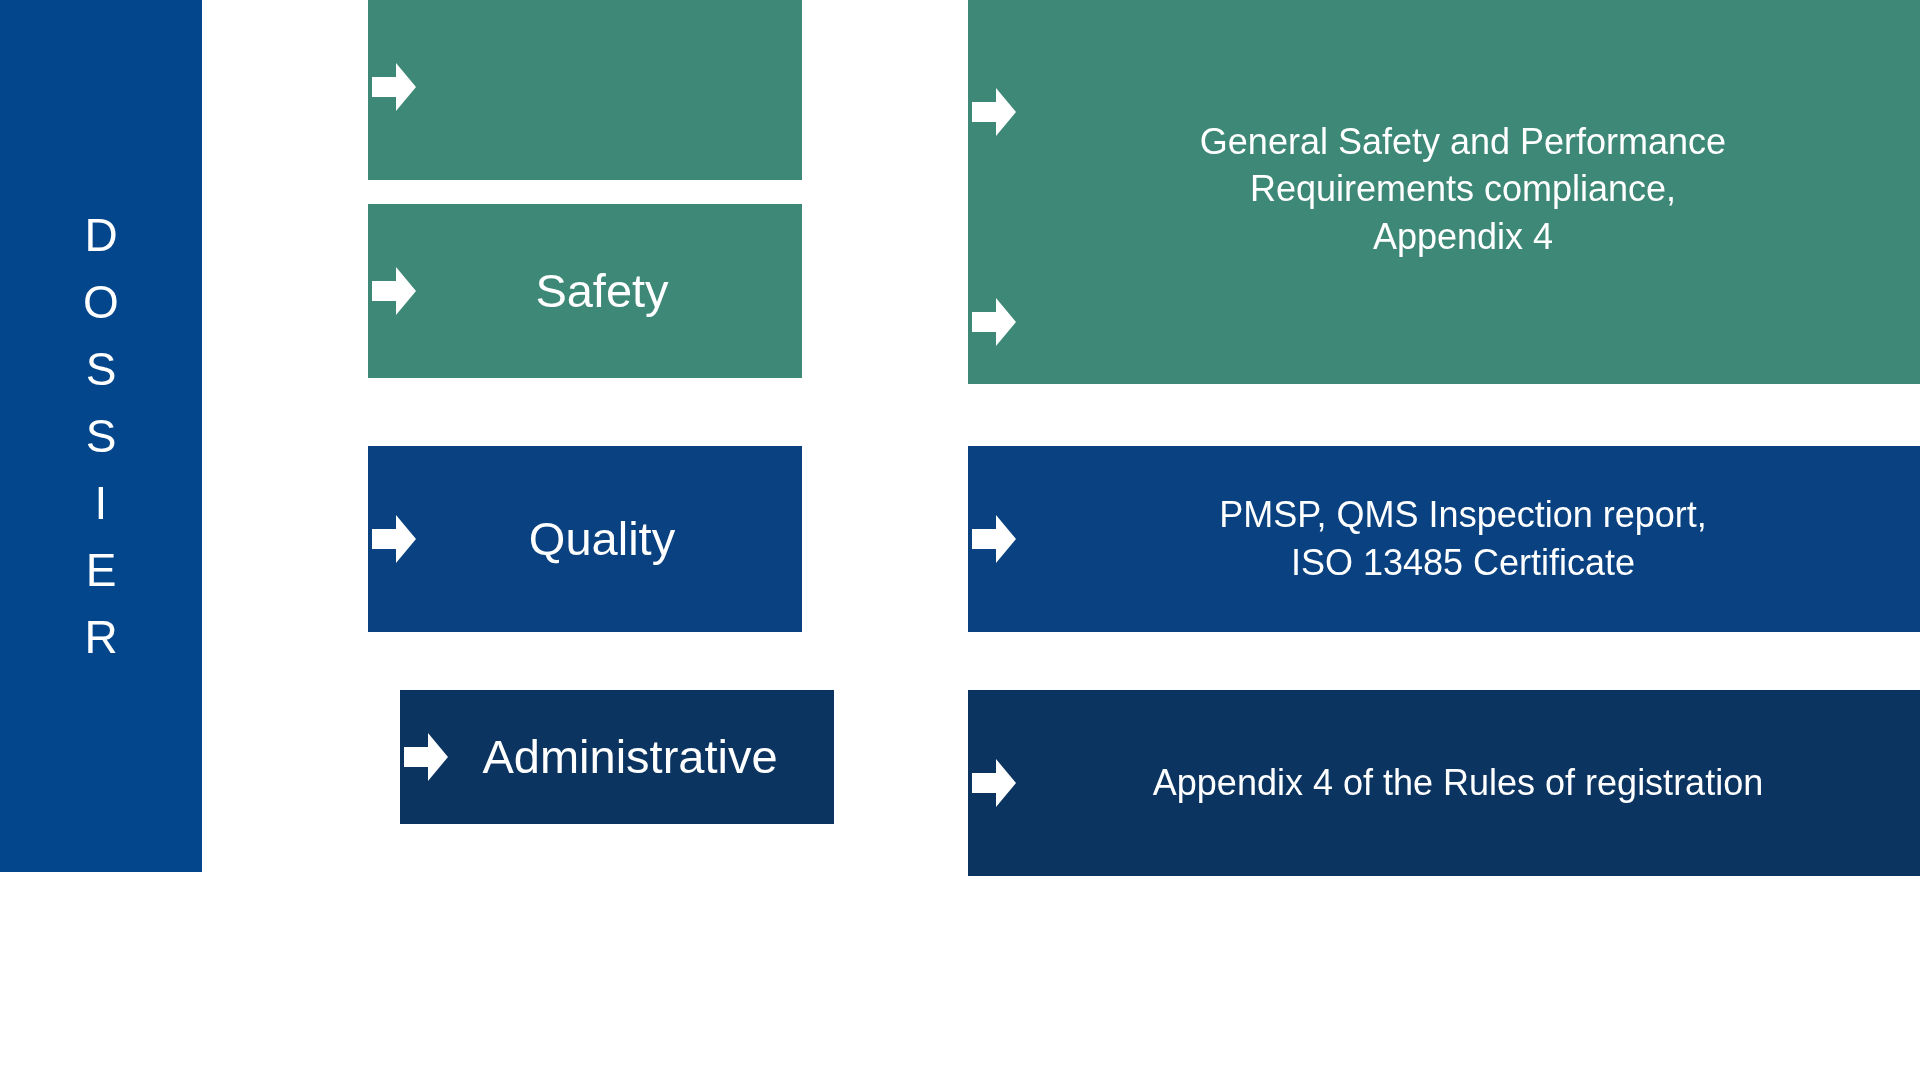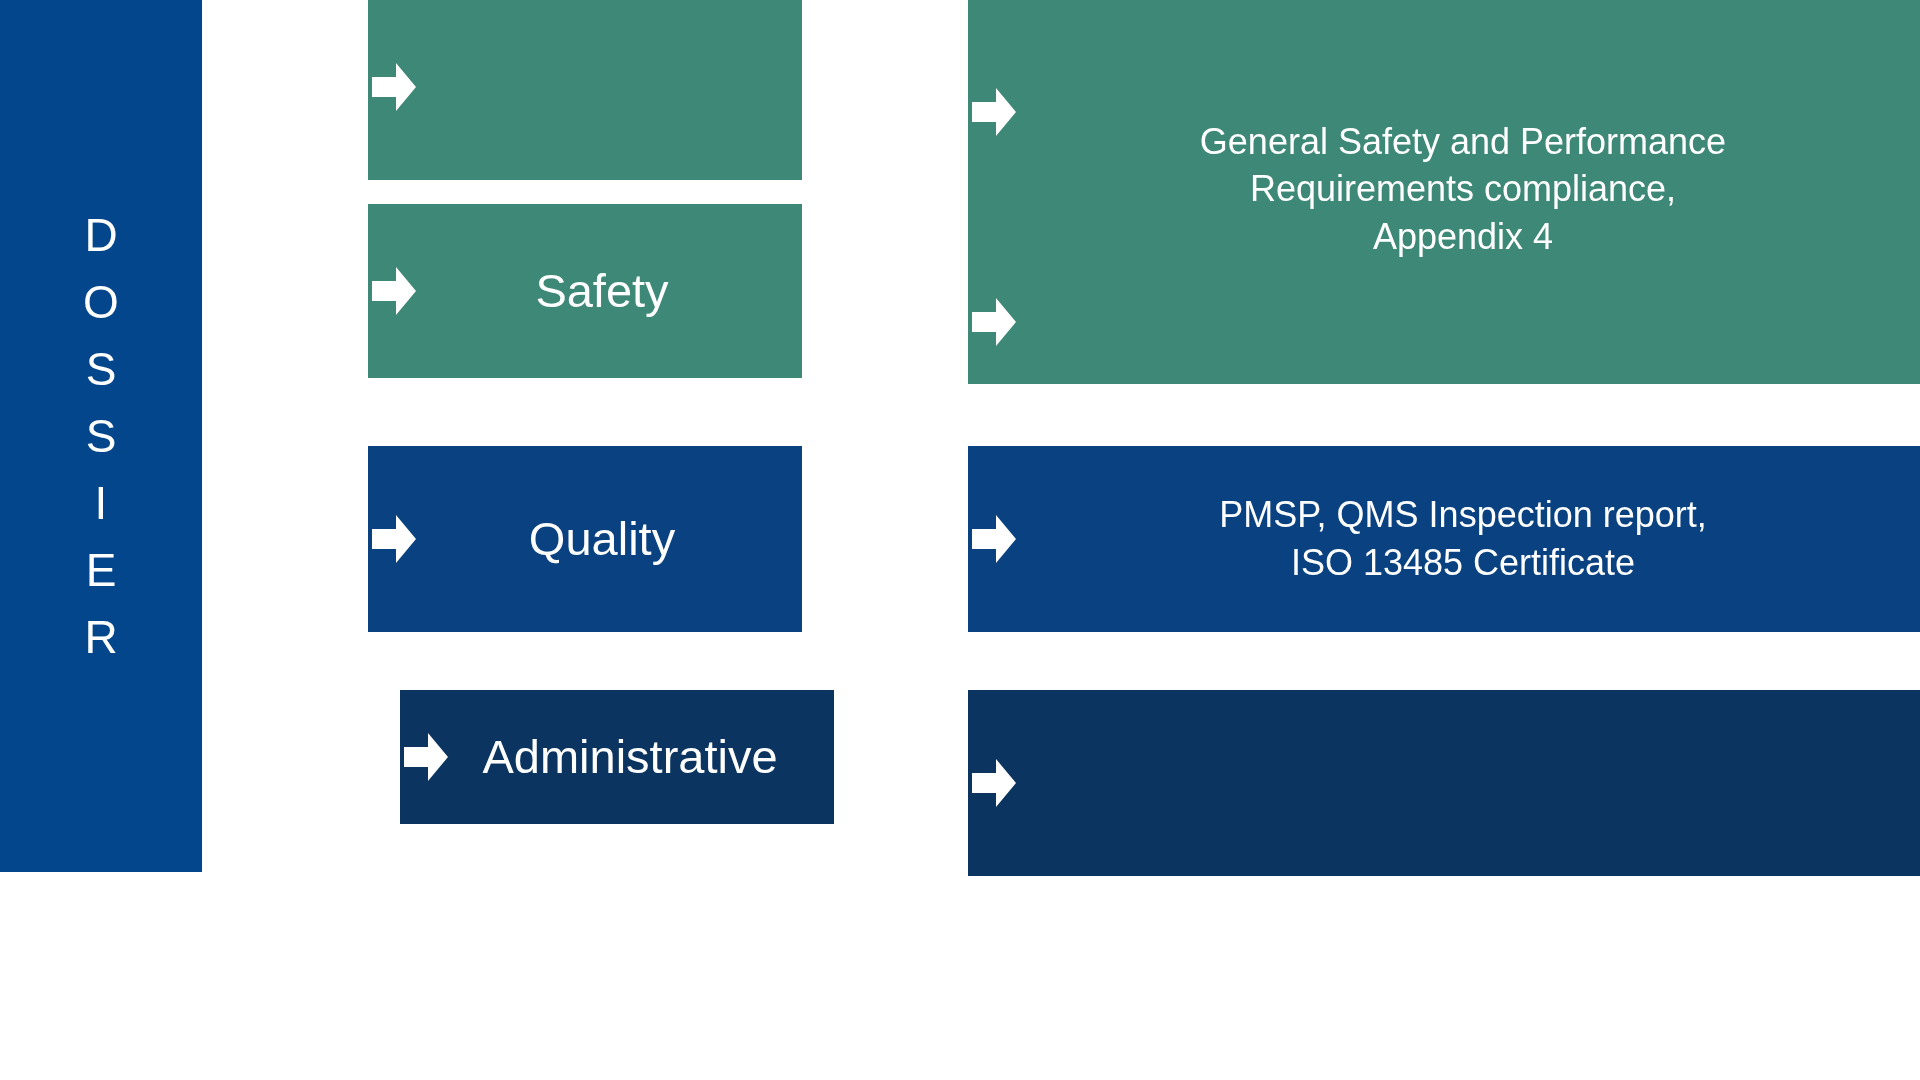--- a/index.html
+++ b/index.html
@@ -200,15 +200,16 @@
     <span class="detail-label">PMSP, QMS Inspection report,
 ISO 13485 Certificate</span>
   </div>
 
   <div id="box-appendix4" class="detail-box c-navy">
     <span class="arrow">
       <svg viewBox="0 0 44 52" xmlns="http://www.w3.org/2000/svg" aria-hidden="true">
         <path d="M0 16 H24 V2 L44 26 L24 50 V36 H0 Z" fill="#ffffff"></path>
       </svg>
     </span>
+    <span class="detail-label">Appendix 4 of the Rules of registration</span>
   </div>
 
 </div>
 
 </body></html>

